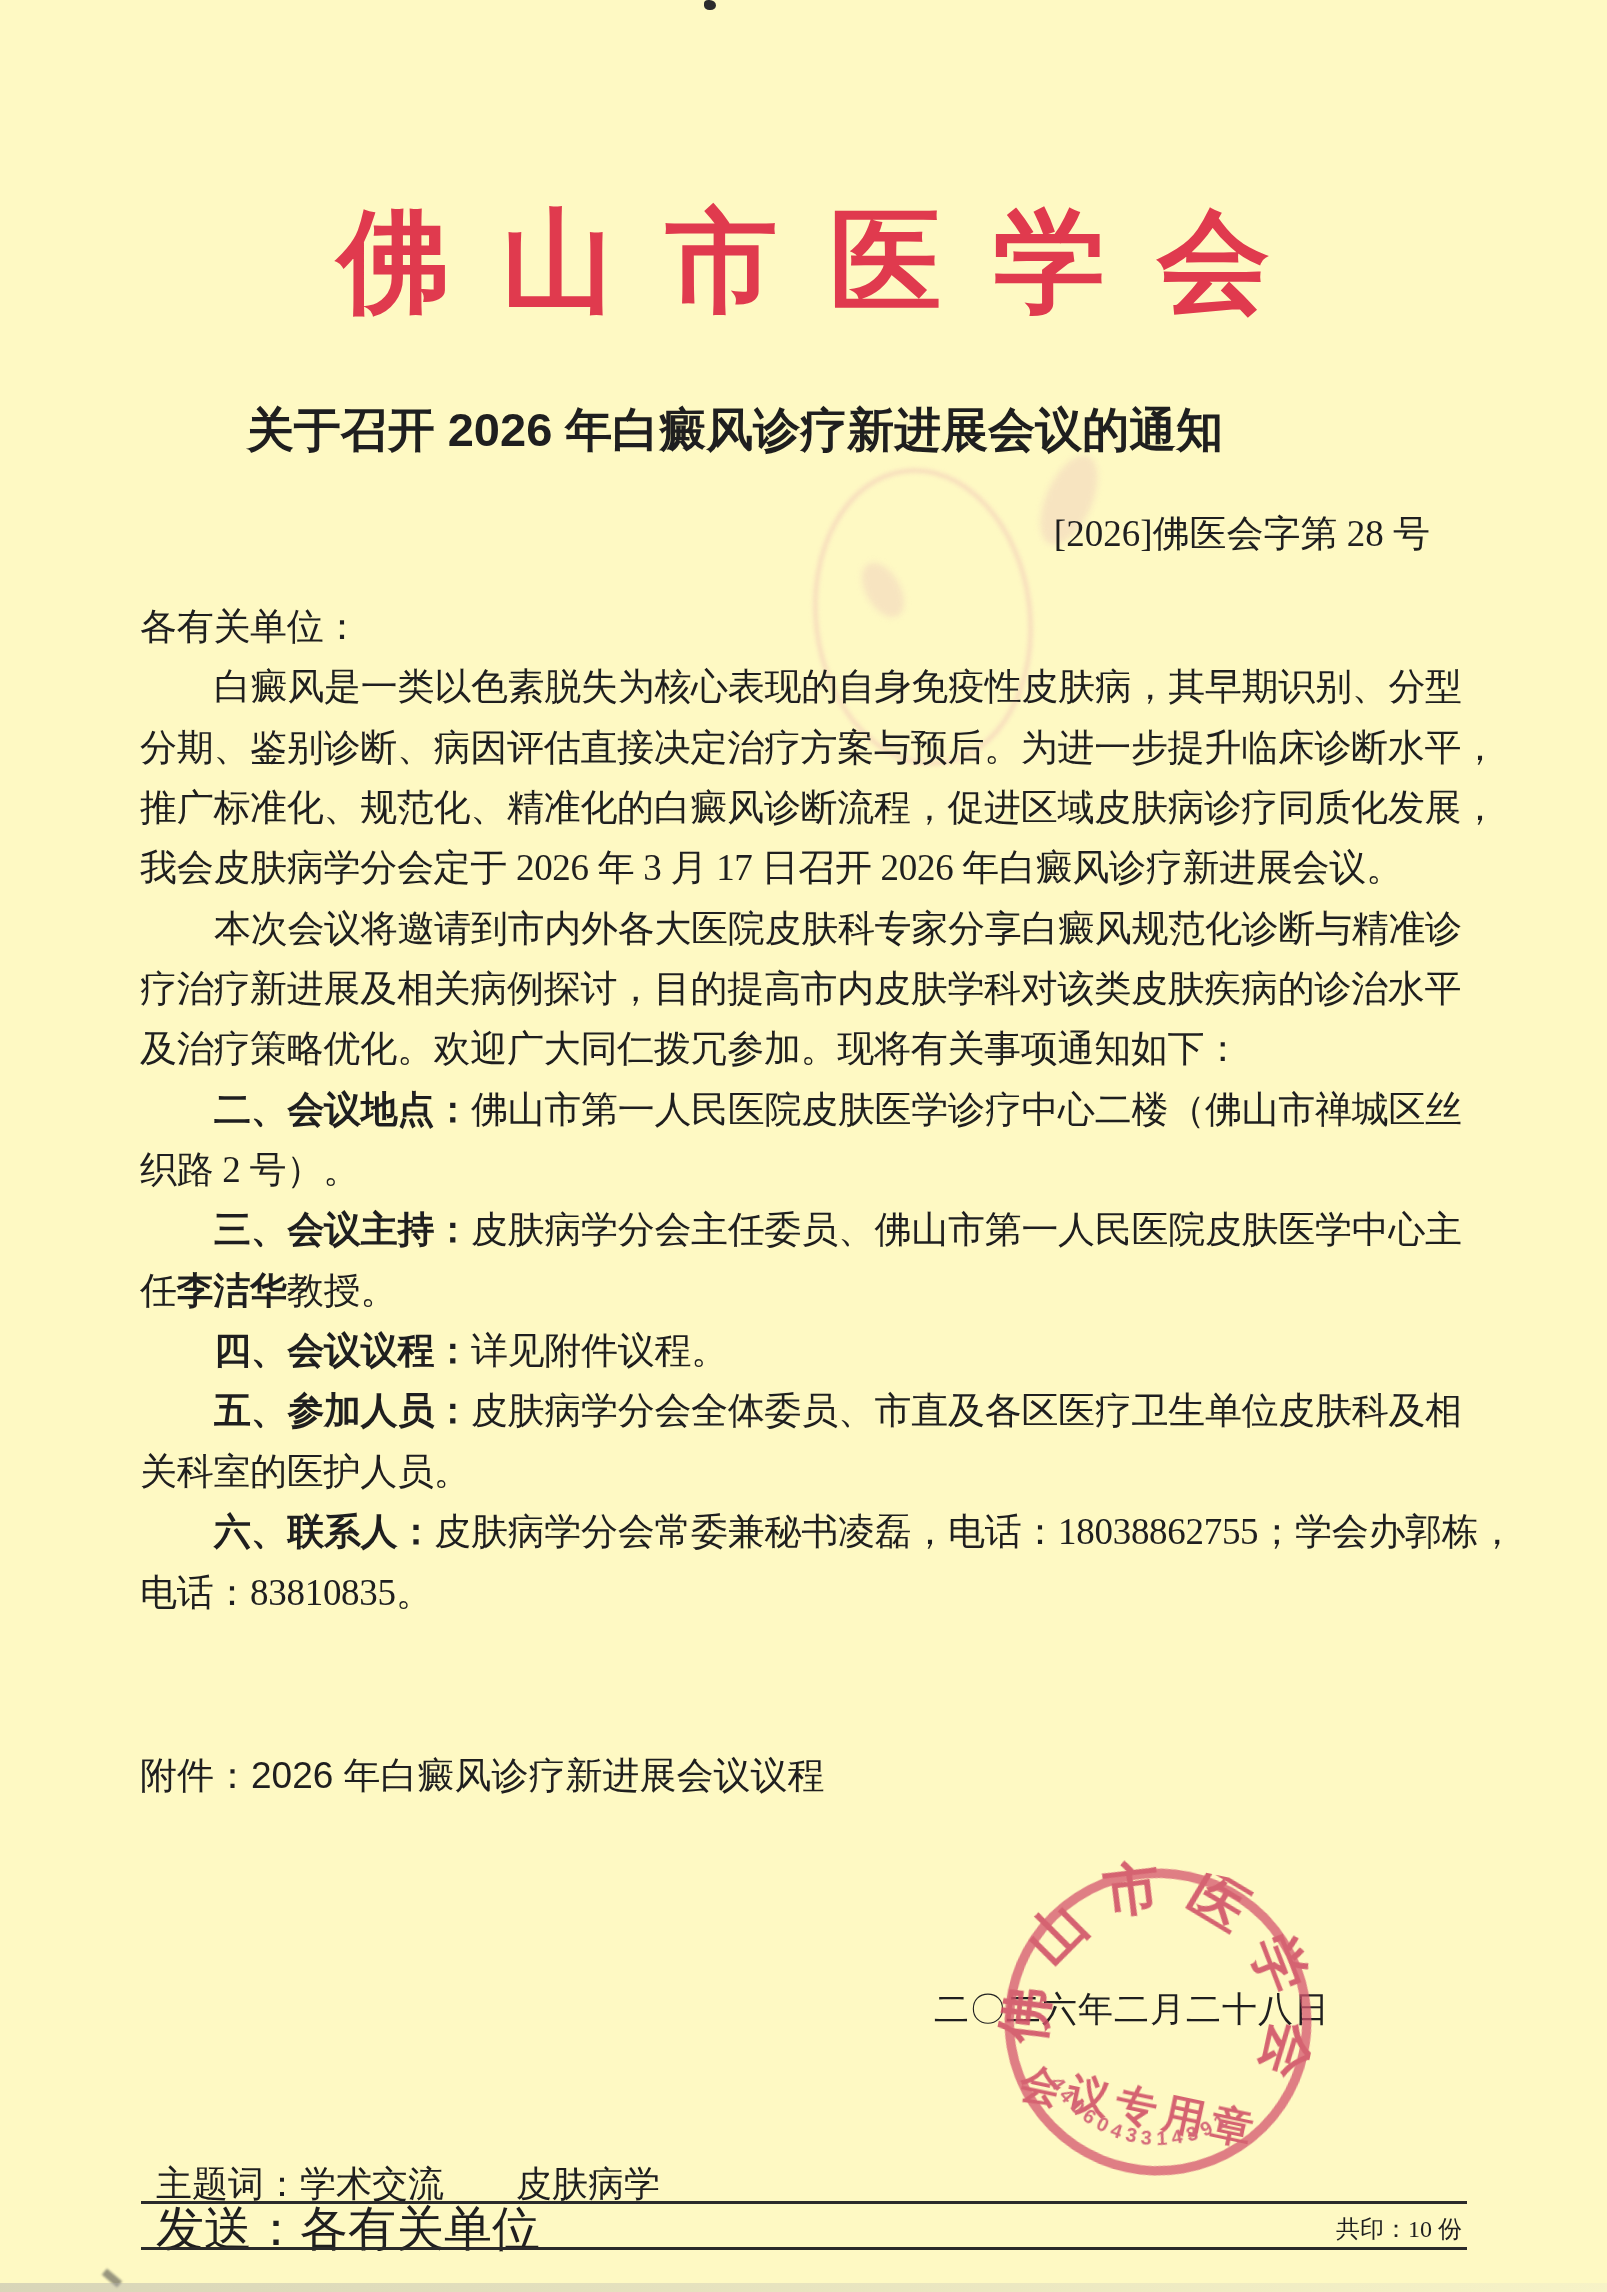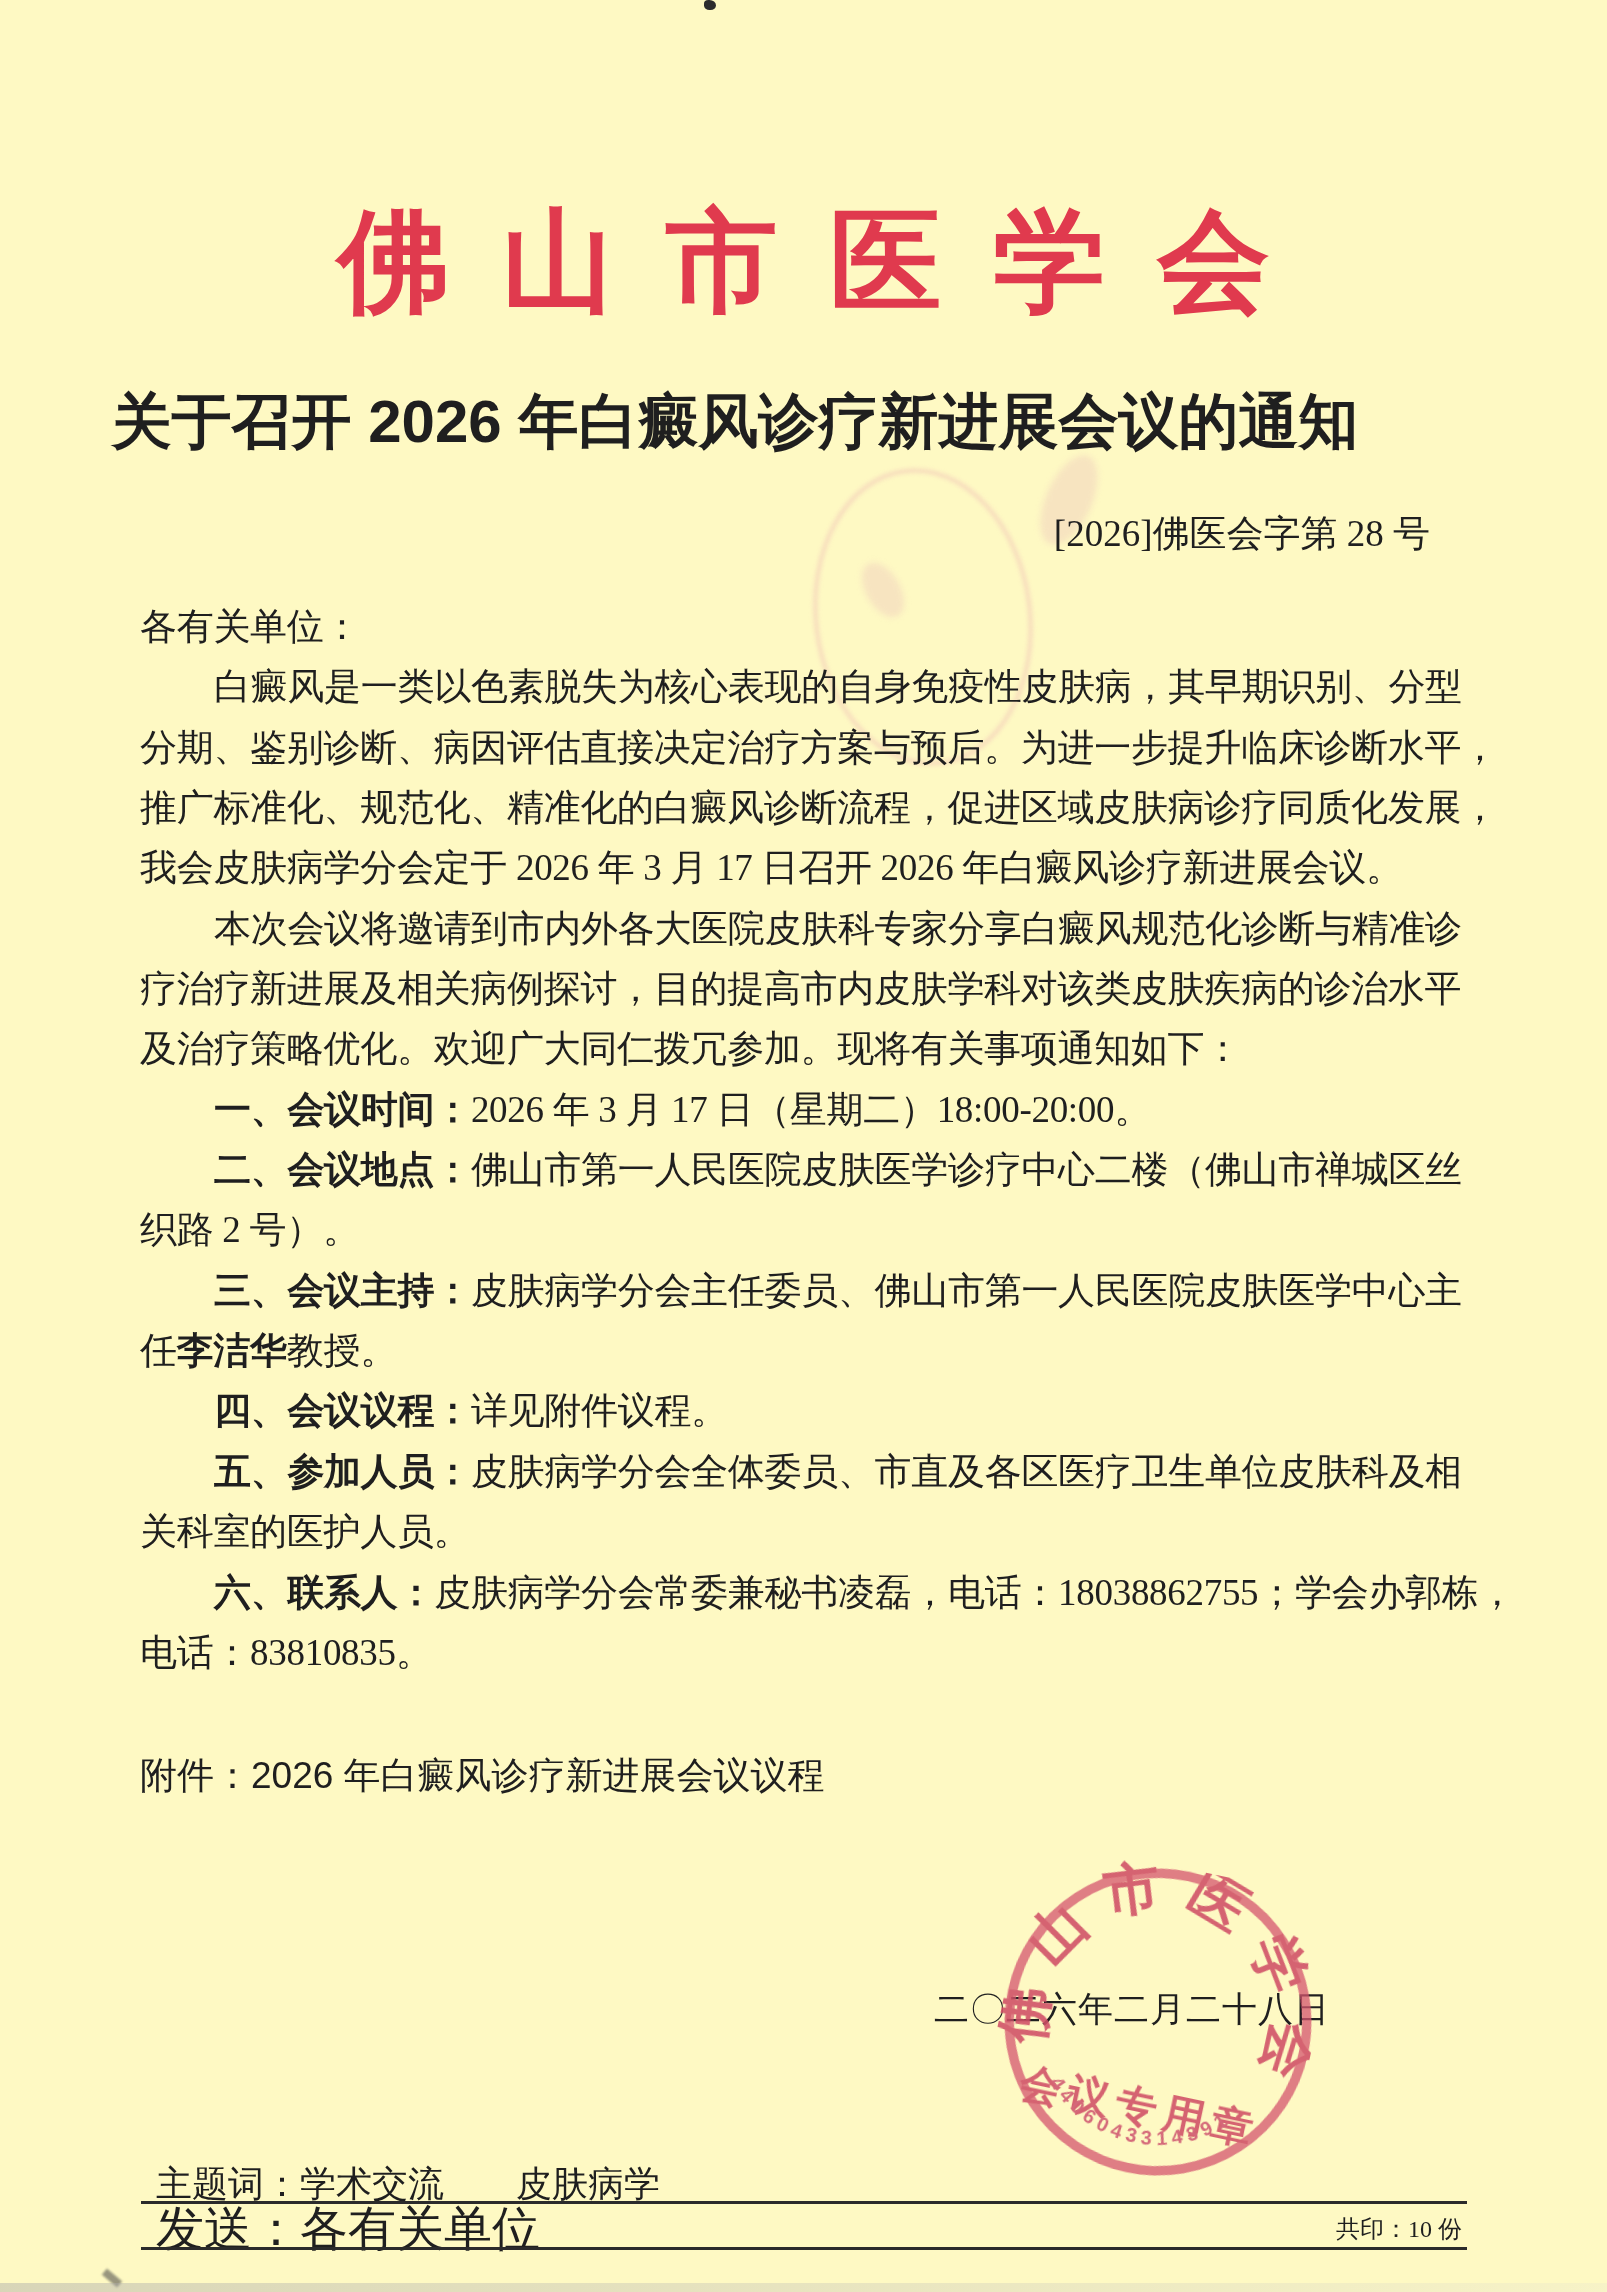--- a/index.html
+++ b/index.html
@@ -9,22 +9,22 @@
     font-family:"Liberation Serif","DejaVu Serif",serif;
   }
   
   .org-title{
     position:absolute; top:196px; left:0; width:100%;
     text-align:center; font-weight:bold; font-size:112px; line-height:132px;
     color:#e03a4e; letter-spacing:52px; text-indent:52px; white-space:nowrap;
   }
   
   .doc-title{
-    position:absolute; top:392px; left:10px; width:1450px;
-    text-align:center; font-size:60px; line-height:60px; font-weight:bold;
+    position:absolute; top:400px; left:10px; width:1450px;
+    text-align:center; font-size:47px; line-height:60px; font-weight:bold;
     font-family:"Liberation Sans","DejaVu Sans",sans-serif; white-space:nowrap;
   }
   .doc-number{
     position:absolute; top:510px; left:140px; width:1290px;
     text-align:right; font-size:37px; line-height:48px; white-space:nowrap;
   }
   
   .body-text{position:absolute; top:597px; left:140px; width:1335px;}
   .line{height:60.35px; line-height:60.35px; font-size:37px; letter-spacing:-0.3px; white-space:nowrap;}
   .line.indent{padding-left:74px;}
@@ -86,21 +86,20 @@
 
   <div class="body-text">
       <div class="line"><span>各有关单位：</span></div>
       <div class="line indent"><span>白癜风是一类以色素脱失为核心表现的自身免疫性皮肤病，其早期识别、分型</span></div>
       <div class="line"><span>分期、鉴别诊断、病因评估直接决定治疗方案与预后。为进一步提升临床诊断水平，</span></div>
       <div class="line"><span>推广标准化、规范化、精准化的白癜风诊断流程，促进区域皮肤病诊疗同质化发展，</span></div>
       <div class="line"><span>我会皮肤病学分会定于 2026 年 3 月 17 日召开 2026 年白癜风诊疗新进展会议。</span></div>
       <div class="line indent"><span>本次会议将邀请到市内外各大医院皮肤科专家分享白癜风规范化诊断与精准诊</span></div>
       <div class="line"><span>疗治疗新进展及相关病例探讨，目的提高市内皮肤学科对该类皮肤疾病的诊治水平</span></div>
       <div class="line"><span>及治疗策略优化。欢迎广大同仁拨冗参加。现将有关事项通知如下：</span></div>
-      <div class="line indent"><span class="hei">一、会议时间：</span><span>2026 年 3 月 17 日（星期二）18:00-20:00。</span></div>
       <div class="line indent"><span class="hei">二、会议地点：</span><span>佛山市第一人民医院皮肤医学诊疗中心二楼（佛山市禅城区丝</span></div>
       <div class="line"><span>织路 2 号）。</span></div>
       <div class="line indent"><span class="hei">三、会议主持：</span><span>皮肤病学分会主任委员、佛山市第一人民医院皮肤医学中心主</span></div>
       <div class="line"><span>任</span><span class="hei">李洁华</span><span>教授。</span></div>
       <div class="line indent"><span class="hei">四、会议议程：</span><span>详见附件议程。</span></div>
       <div class="line indent"><span class="hei">五、参加人员：</span><span>皮肤病学分会全体委员、市直及各区医疗卫生单位皮肤科及相</span></div>
       <div class="line"><span>关科室的医护人员。</span></div>
       <div class="line indent"><span class="hei">六、联系人：</span><span>皮肤病学分会常委兼秘书凌磊，电话：18038862755；学会办郭栋，</span></div>
       <div class="line"><span>电话：83810835。</span></div>
     </div>

